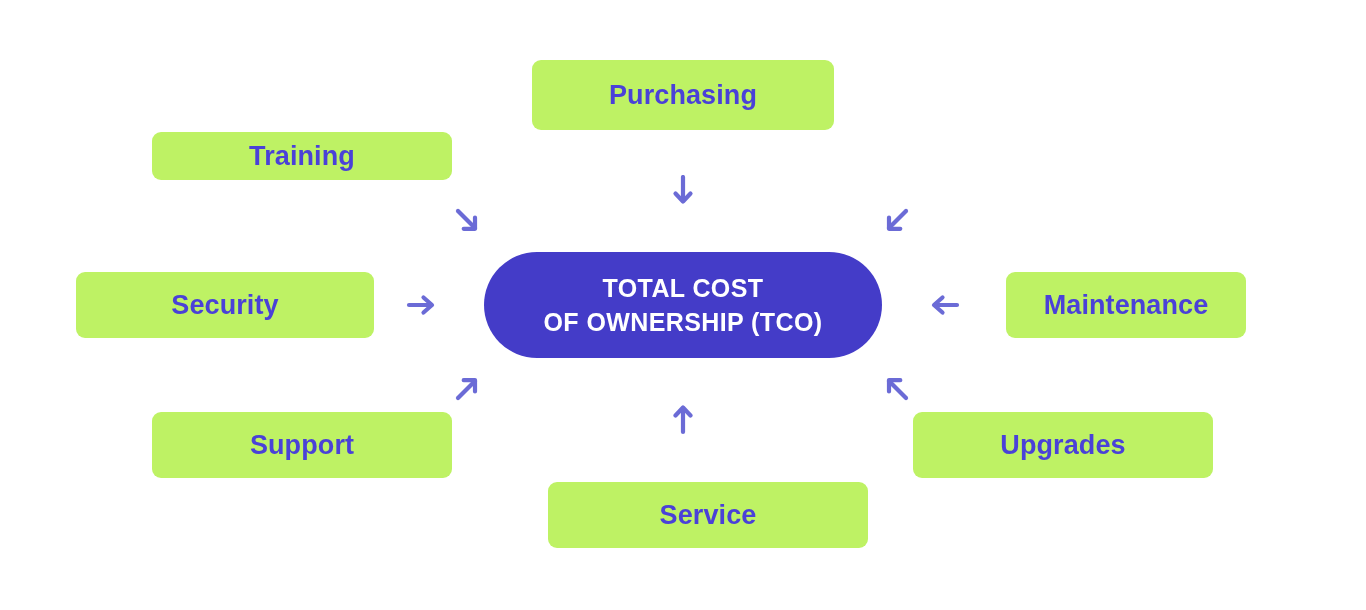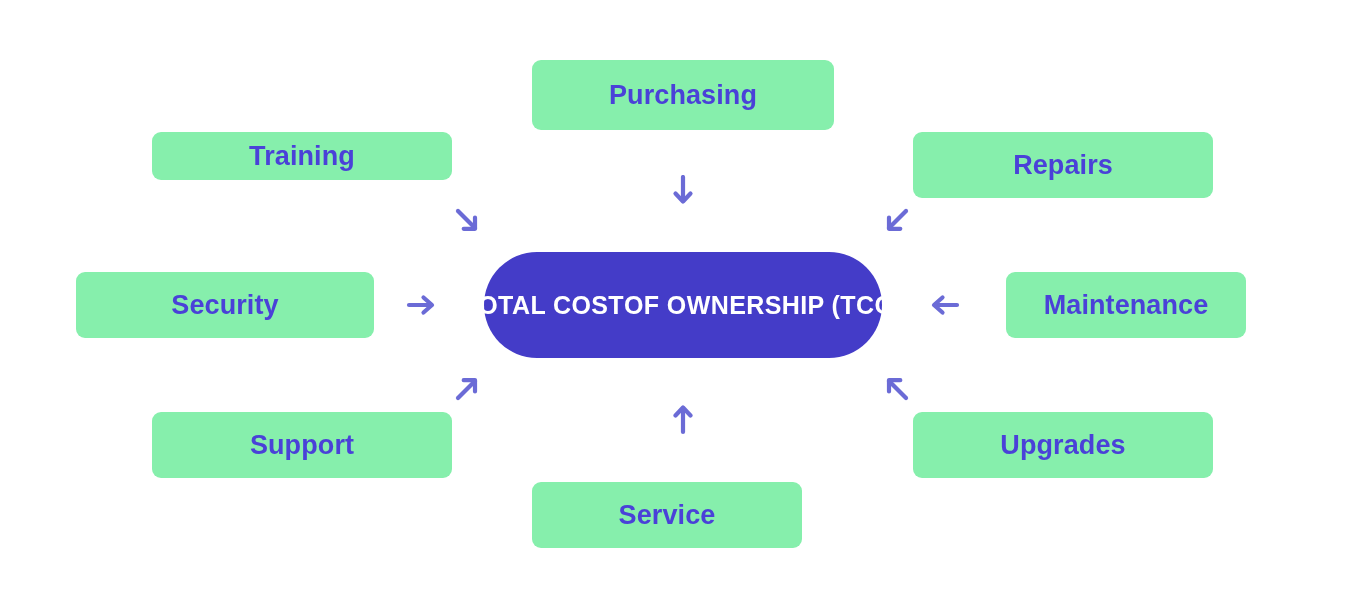--- a/index.html
+++ b/index.html
@@ -15,21 +15,21 @@
     position: relative;
     width: 1366px;
     height: 610px;
     background: #ffffff;
     overflow: hidden;
   }
 
   
   .factor-box {
     position: absolute;
-    background: #86efac;
+    background: #bef264;
     border-radius: 9px;
     display: flex;
     align-items: center;
     justify-content: center;
     box-sizing: border-box;
   }
   .factor-label {
     color: #4a41d8;
     font-size: 27px;
     font-weight: 700;
@@ -39,33 +39,33 @@
   }
 
   
   #box-purchasing  { left: 532px;  top: 60px;  width: 302px; height: 70px; }
   #box-training    { left: 152px;  top: 132px; width: 300px; height: 48px; }
   #box-repairs     { left: 913px;  top: 132px; width: 300px; height: 66px; }
   #box-security    { left: 76px;   top: 272px; width: 298px; height: 66px; }
   #box-maintenance { left: 1006px; top: 272px; width: 240px; height: 66px; }
   #box-support     { left: 152px;  top: 412px; width: 300px; height: 66px; text-align: right; }
   #box-upgrades    { left: 913px;  top: 412px; width: 300px; height: 66px; }
-  #box-service     { left: 532px;  top: 482px; width: 270px; height: 66px; }
+  #box-service     { left: 548px;  top: 482px; width: 320px; height: 66px; }
 
   
   #center-pill {
     position: absolute;
     left: 484px;
     top: 252px;
     width: 398px;
     height: 106px;
     background: #443cc8;
     border-radius: 53px;
     display: flex;
-    flex-direction: row;
+    flex-direction: column;
     align-items: center;
     justify-content: center;
     box-sizing: border-box;
   }
   .pill-line {
     color: #ffffff;
     font-size: 25px;
     font-weight: 700;
     letter-spacing: 0.4px;
     line-height: 1.38;
@@ -99,23 +99,20 @@
 <div id="canvas">
 
   <div class="factor-box" id="box-purchasing">
     <span class="factor-label">Purchasing</span>
   </div>
 
   <div class="factor-box" id="box-training">
     <span class="factor-label">Training</span>
   </div>
 
-  <div class="factor-box" id="box-repairs">
-    <span class="factor-label">Repairs</span>
-  </div>
 
   <div class="factor-box" id="box-security">
     <span class="factor-label">Security</span>
   </div>
 
   <div class="factor-box" id="box-maintenance">
     <span class="factor-label">Maintenance</span>
   </div>
 
   <div class="factor-box" id="box-support">

